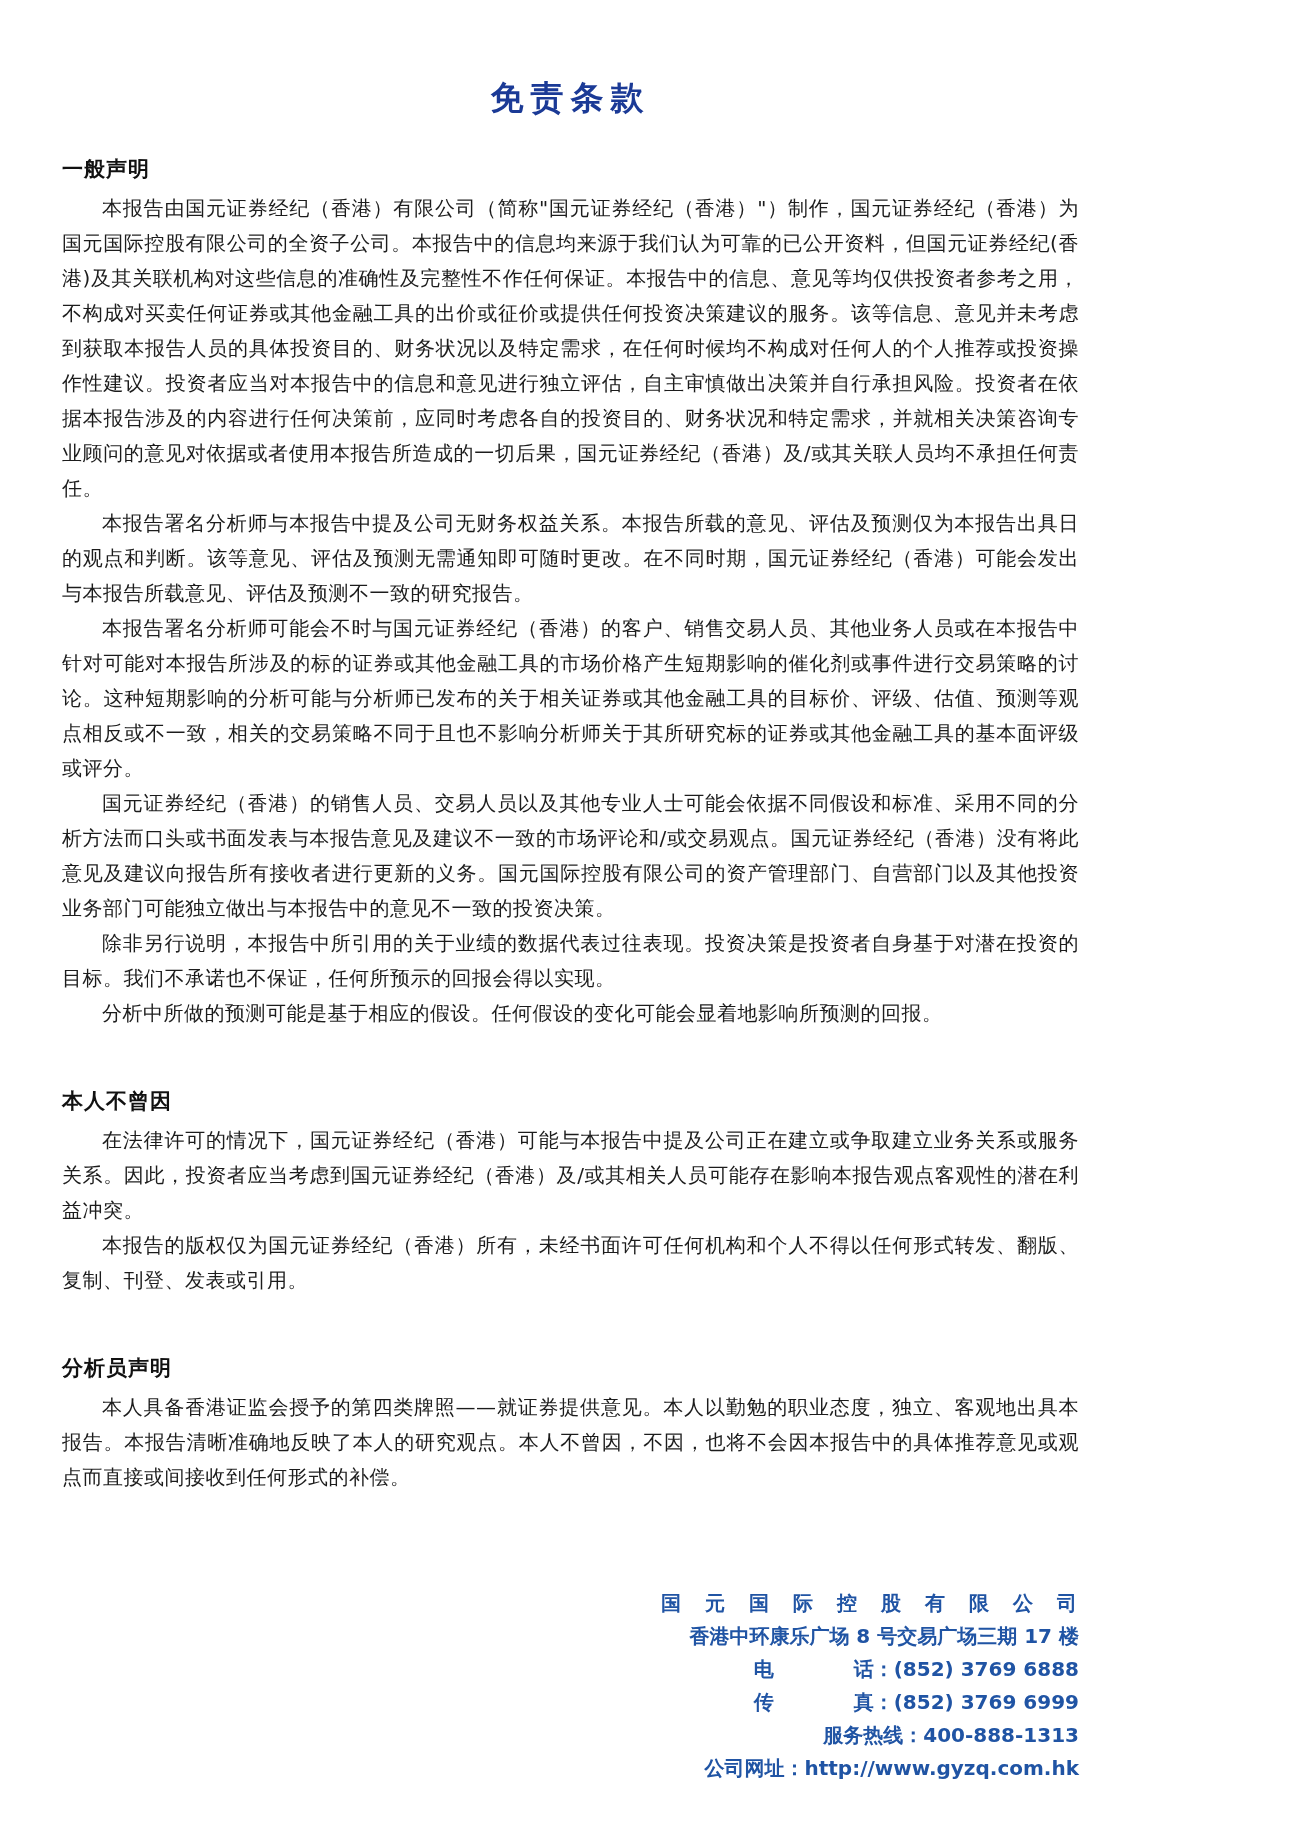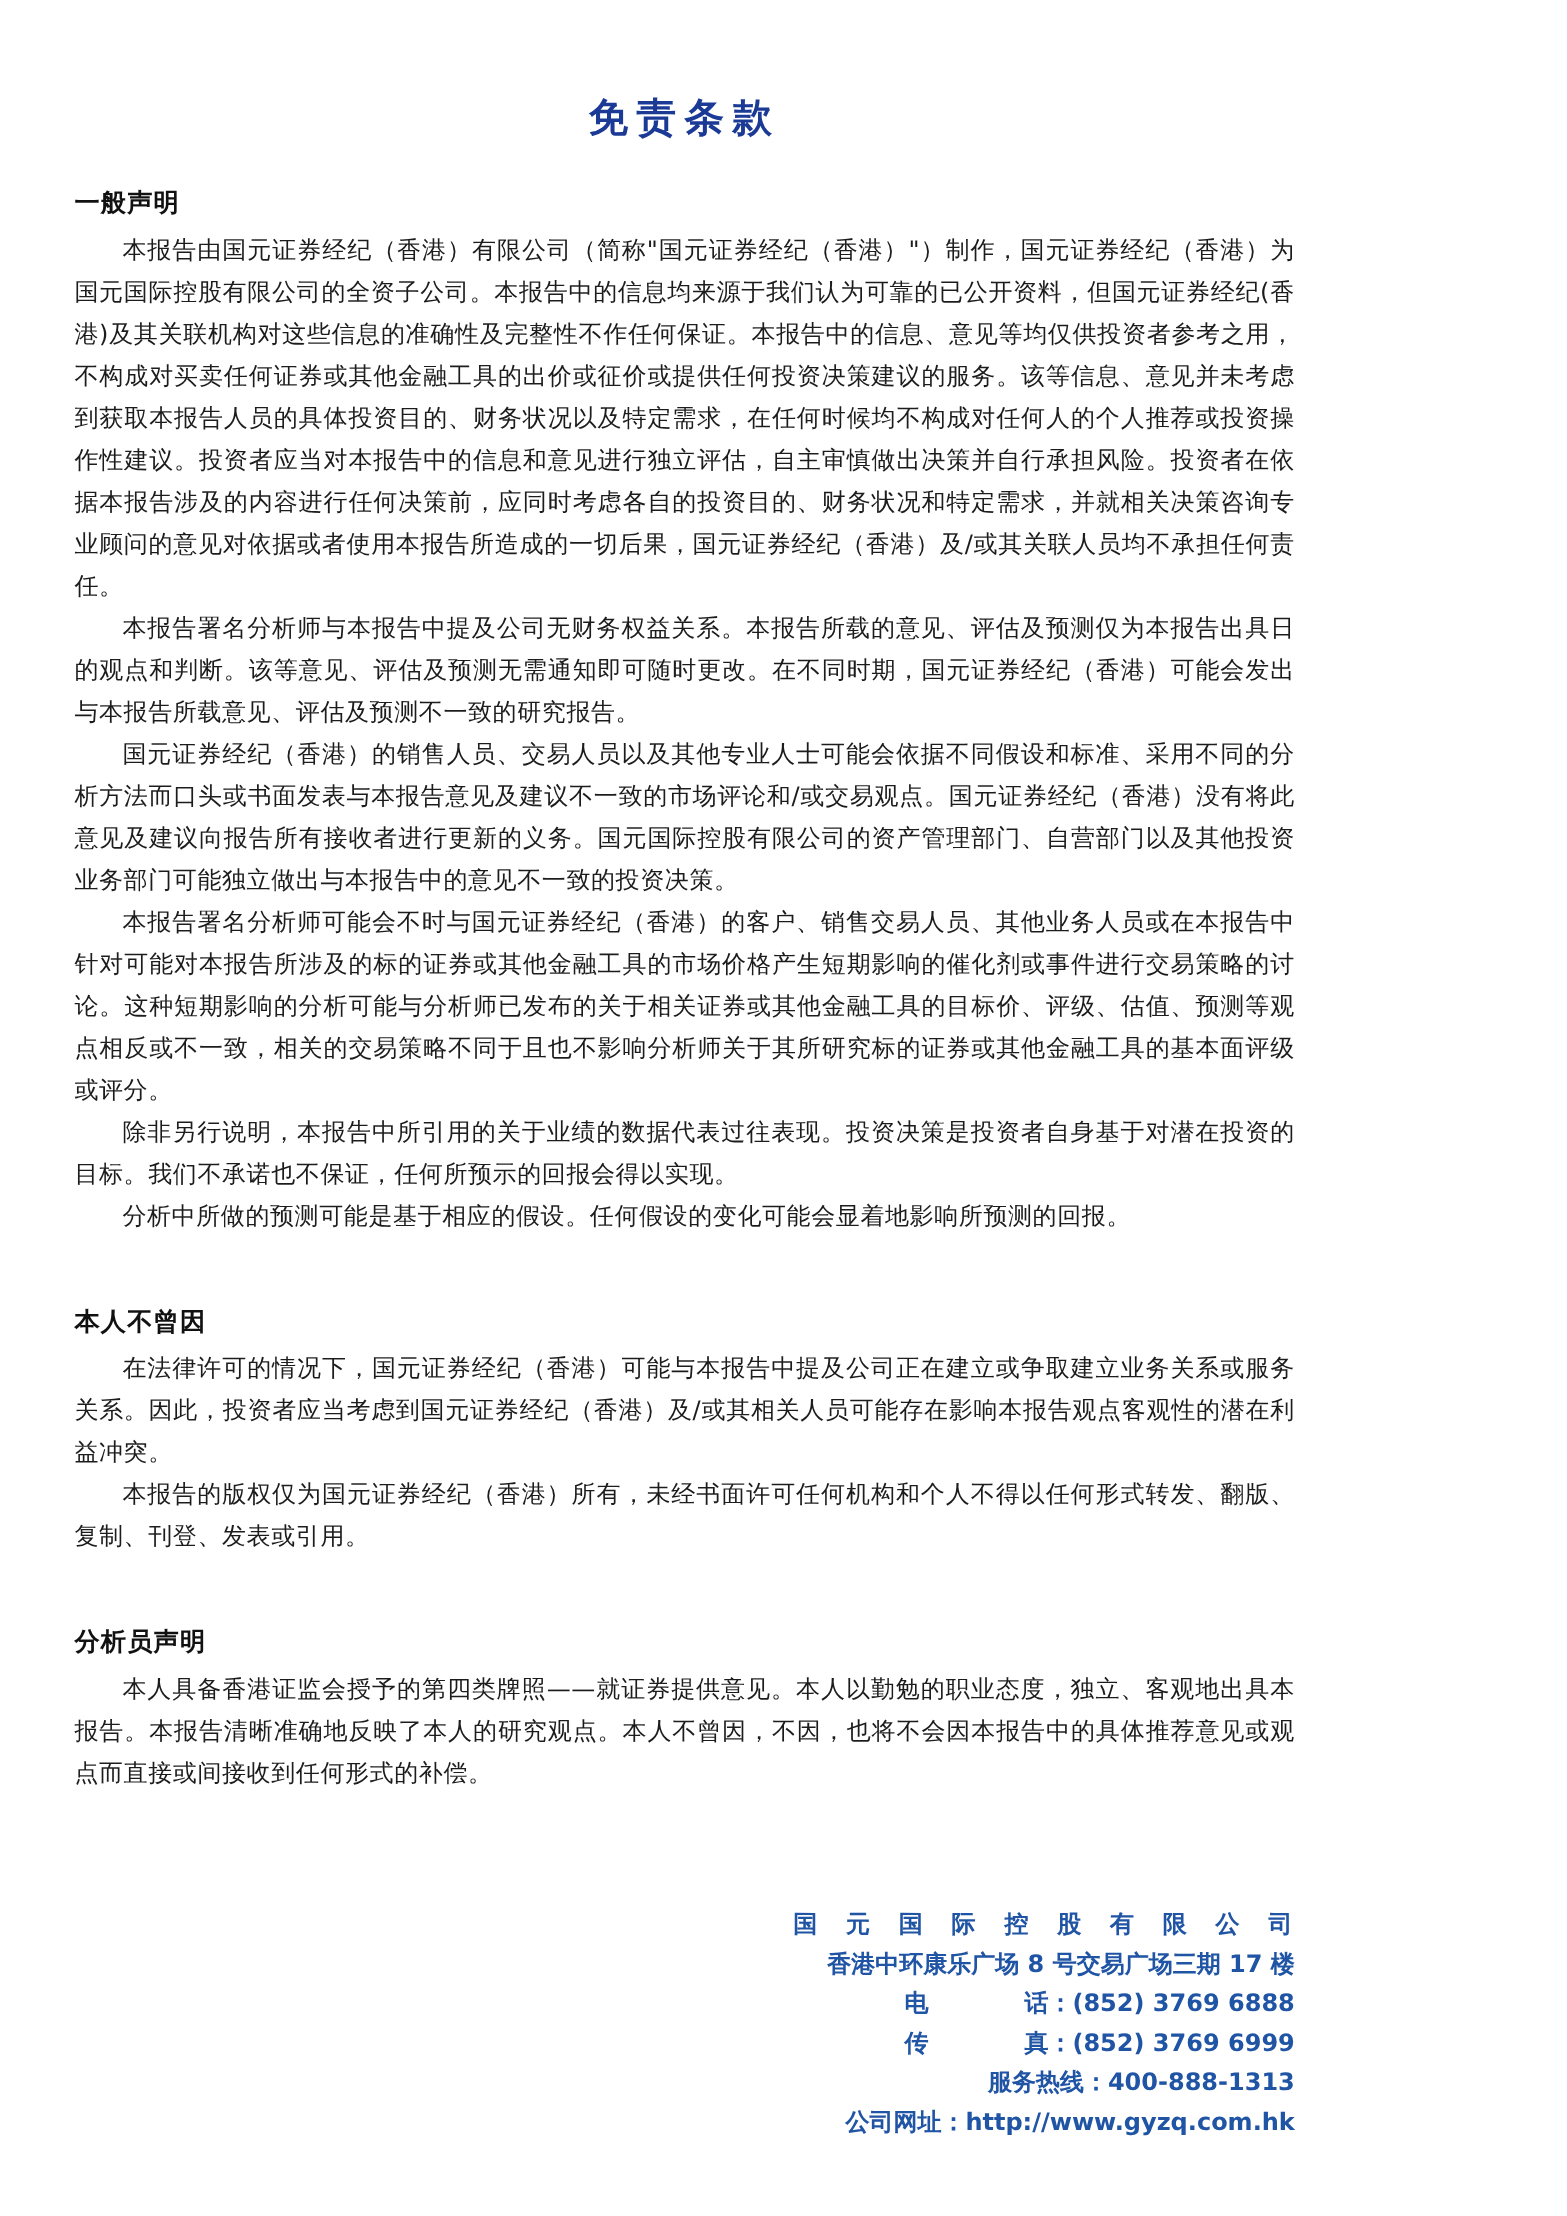--- a/index.html
+++ b/index.html
@@ -64,22 +64,22 @@
 <body>
 
 <div class="page">
 
   <h1 class="doc-title">免责条款</h1>
 
   <section>
     <h2 class="section-heading first">一般声明</h2>
     <p class="body-para">本报告由国元证券经纪（香港）有限公司（简称"国元证券经纪（香港）"）制作，国元证券经纪（香港）为国元国际控股有限公司的全资子公司。本报告中的信息均来源于我们认为可靠的已公开资料，但国元证券经纪(香港)及其关联机构对这些信息的准确性及完整性不作任何保证。本报告中的信息、意见等均仅供投资者参考之用，不构成对买卖任何证券或其他金融工具的出价或征价或提供任何投资决策建议的服务。该等信息、意见并未考虑到获取本报告人员的具体投资目的、财务状况以及特定需求，在任何时候均不构成对任何人的个人推荐或投资操作性建议。投资者应当对本报告中的信息和意见进行独立评估，自主审慎做出决策并自行承担风险。投资者在依据本报告涉及的内容进行任何决策前，应同时考虑各自的投资目的、财务状况和特定需求，并就相关决策咨询专业顾问的意见对依据或者使用本报告所造成的一切后果，国元证券经纪（香港）及/或其关联人员均不承担任何责任。</p>
     <p class="body-para">本报告署名分析师与本报告中提及公司无财务权益关系。本报告所载的意见、评估及预测仅为本报告出具日的观点和判断。该等意见、评估及预测无需通知即可随时更改。在不同时期，国元证券经纪（香港）可能会发出与本报告所载意见、评估及预测不一致的研究报告。</p>
+    <p class="body-para">本报告署名分析师可能会不时与国元证券经纪（香港）的客户、销售交易人员、其他业务人员或在本报告中针对可能对本报告所涉及的标的证券或其他金融工具的市场价格产生短期影响的催化剂或事件进行交易策略的讨论。这种短期影响的分析可能与分析师已发布的关于相关证券或其他金融工具的目标价、评级、估值、预测等观点相反或不一致，相关的交易策略不同于且也不影响分析师关于其所研究标的证券或其他金融工具的基本面评级或评分。</p>
     <p class="body-para">国元证券经纪（香港）的销售人员、交易人员以及其他专业人士可能会依据不同假设和标准、采用不同的分析方法而口头或书面发表与本报告意见及建议不一致的市场评论和/或交易观点。国元证券经纪（香港）没有将此意见及建议向报告所有接收者进行更新的义务。国元国际控股有限公司的资产管理部门、自营部门以及其他投资业务部门可能独立做出与本报告中的意见不一致的投资决策。</p>
-    <p class="body-para">本报告署名分析师可能会不时与国元证券经纪（香港）的客户、销售交易人员、其他业务人员或在本报告中针对可能对本报告所涉及的标的证券或其他金融工具的市场价格产生短期影响的催化剂或事件进行交易策略的讨论。这种短期影响的分析可能与分析师已发布的关于相关证券或其他金融工具的目标价、评级、估值、预测等观点相反或不一致，相关的交易策略不同于且也不影响分析师关于其所研究标的证券或其他金融工具的基本面评级或评分。</p>
     <p class="body-para">除非另行说明，本报告中所引用的关于业绩的数据代表过往表现。投资决策是投资者自身基于对潜在投资的目标。我们不承诺也不保证，任何所预示的回报会得以实现。</p>
     <p class="body-para">分析中所做的预测可能是基于相应的假设。任何假设的变化可能会显着地影响所预测的回报。</p>
   </section>
 
   <section>
     <h2 class="section-heading">本人不曾因</h2>
     <p class="body-para">在法律许可的情况下，国元证券经纪（香港）可能与本报告中提及公司正在建立或争取建立业务关系或服务关系。因此，投资者应当考虑到国元证券经纪（香港）及/或其相关人员可能存在影响本报告观点客观性的潜在利益冲突。</p>
     <p class="body-para">本报告的版权仅为国元证券经纪（香港）所有，未经书面许可任何机构和个人不得以任何形式转发、翻版、复制、刊登、发表或引用。</p>
   </section>
 

